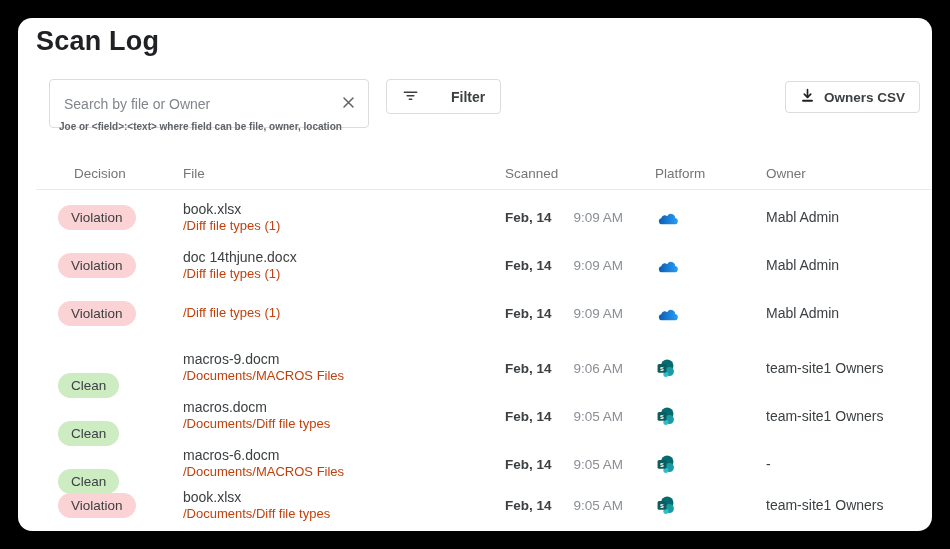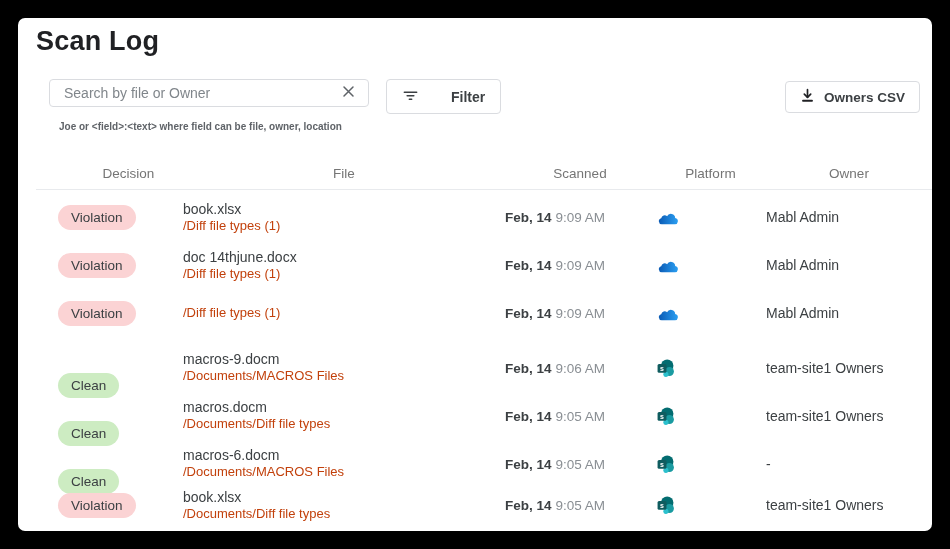--- a/index.html
+++ b/index.html
@@ -4,28 +4,28 @@
 <style>
   * { box-sizing: border-box; }
   html,body { margin:0; padding:0; }
   body {
     width:950px; height:549px; background:#000;
     font-family:"Liberation Sans", sans-serif;
     position:relative; overflow:hidden;
   }
   .card {
     position:absolute; left:18px; top:18px; right:18px; bottom:18px;
-    background:#fff; border-radius:7px; overflow:hidden;
+    background:#fff; border-radius:14px; overflow:hidden;
   }
   .page-title {
     position:absolute; left:18px; top:8px;
     font-size:27px; font-weight:bold; color:#202124; letter-spacing:.2px;
   }
   .search-wrap {
-    position:absolute; left:31px; top:61px; width:320px; height:28px;
+    position:absolute; left:31px; top:61px; width:320px; height:49px;
     border:1px solid #dadce0; border-radius:4px;
     display:flex; align-items:center; padding:0 10px 0 12px; background:#fff;
   }
   .search-wrap input {
     flex:1; border:none; outline:none; font-size:14px; color:#3c4043;
     font-family:"Liberation Sans", sans-serif; background:transparent;
   }
   .search-wrap input::placeholder { color:#80868b; }
   .icon-btn { background:none; border:none; padding:2px; cursor:pointer; display:flex; align-items:center; }
   .btn {
@@ -39,35 +39,35 @@
   .search-hint {
     position:absolute; left:41px; top:103px;
     font-size:10px; font-weight:bold; color:#5f6368;
   }
   .table { position:absolute; left:18px; right:0; top:140px; }
   .thead, .trow {
     display:grid;
     grid-template-columns:125px 322px 150px 111px 1fr;
     padding-left:22px; align-items:center;
   }
-  .thead { height:32px; border-bottom:1px solid #e8eaed;text-align:center; }
+  .thead { height:32px; border-bottom:1px solid #e8eaed; }
   .th { font-size:13.5px; color:#757575; }
   .th-decision { padding-left:16px; }
   .tbody { padding-top:3px; }
   .trow { height:48px; }
   .badge {
     display:inline-block; padding:5px 13px; border-radius:15px;
     font-size:13.5px; color:#3c4043;
   }
   .badge-violation { background:#fbd3d4; }
   .badge-clean { background:#cdecc2;margin-top:36px; }
   .file-name { font-size:14px; color:#3c4043; line-height:17px; }
   .file-path { font-size:13px; color:#c2410c; line-height:16px; }
   .scan-date { font-size:13.5px; font-weight:bold; color:#3c4043; }
-  .scan-time { font-size:13.5px; color:#8a8f94; margin-left:4px; }
+  .scan-time { font-size:13.5px; color:#8a8f94; margin-left:22px; }
   .owner-cell { font-size:14px; color:#3c4043;margin-top:43px; }
   .platform-cell { padding-left:2px; }
   .platform-cell svg { vertical-align:middle; }
 </style>
 </head>
 <body>
 
 <div class="card">
 
   <div class="page-title">Scan Log</div>

